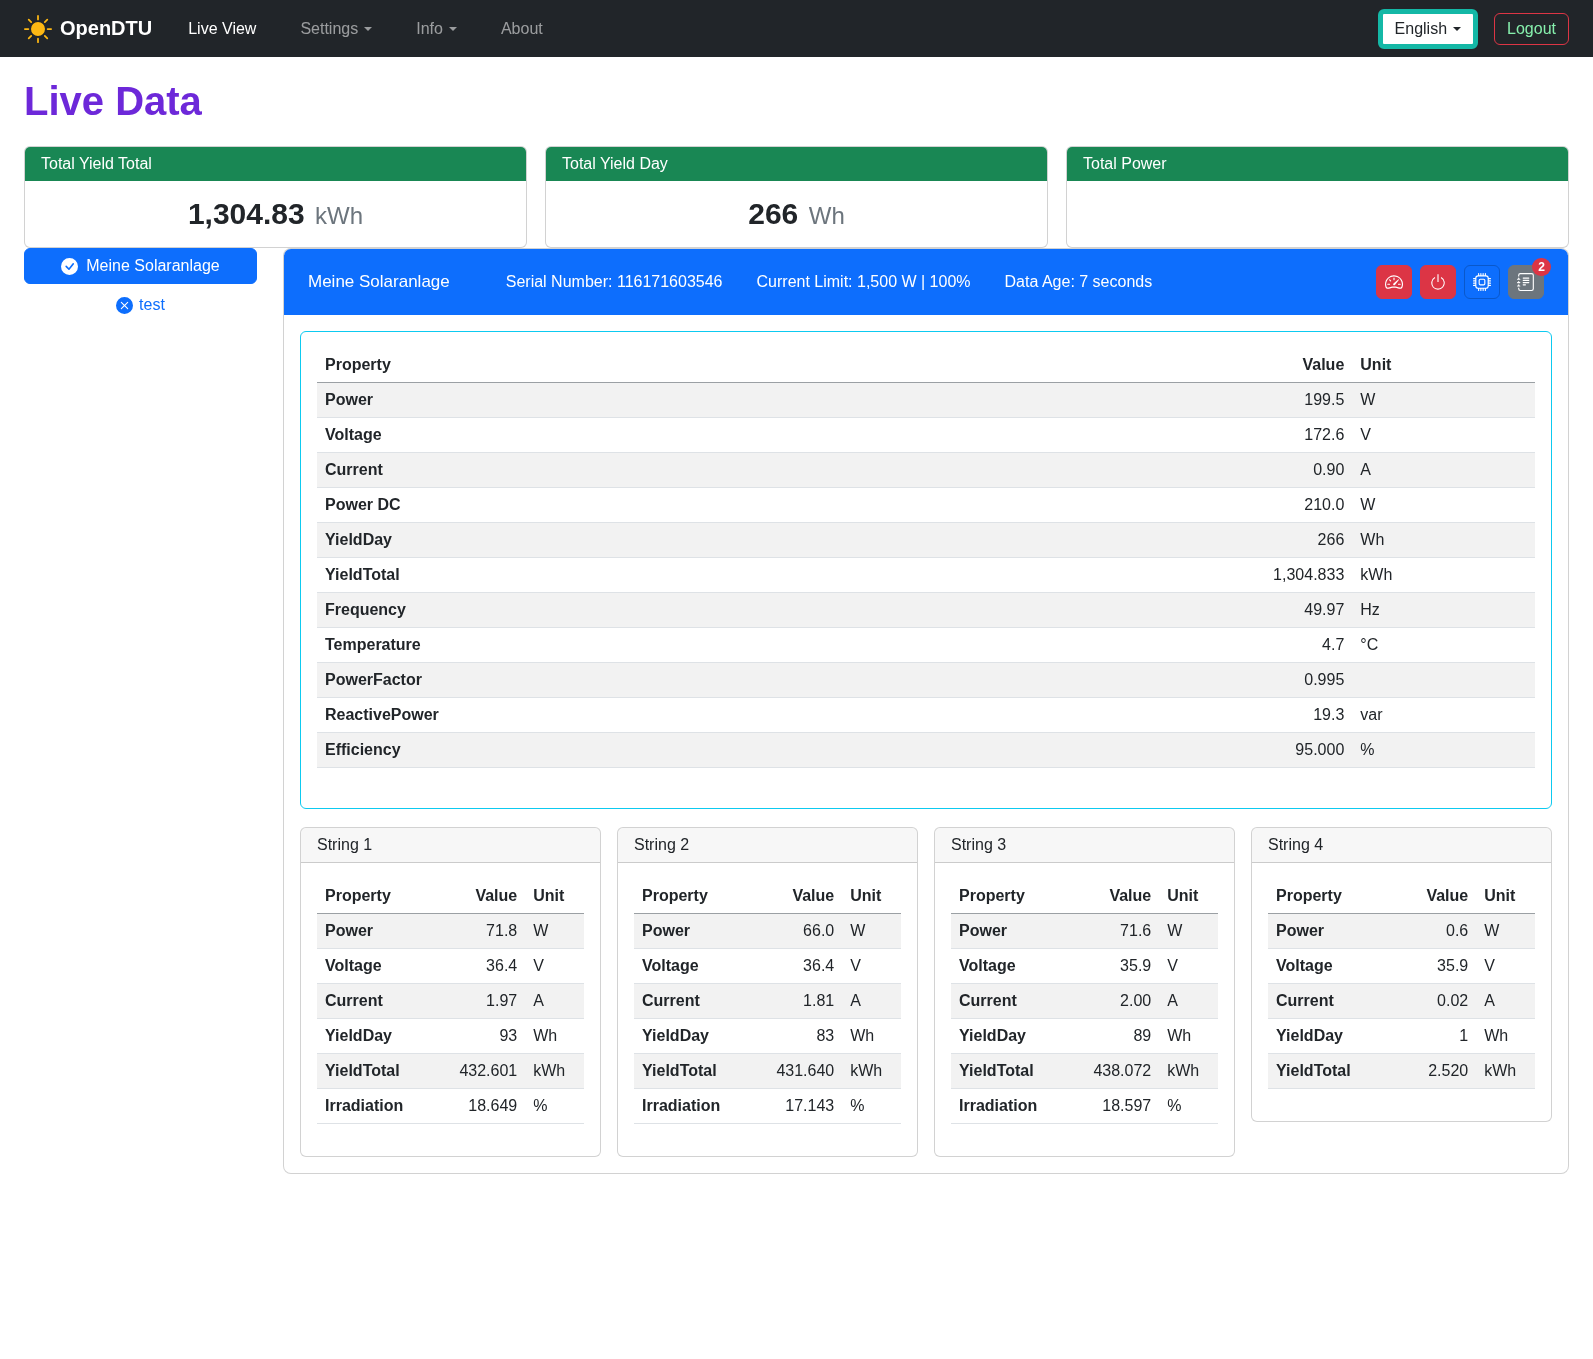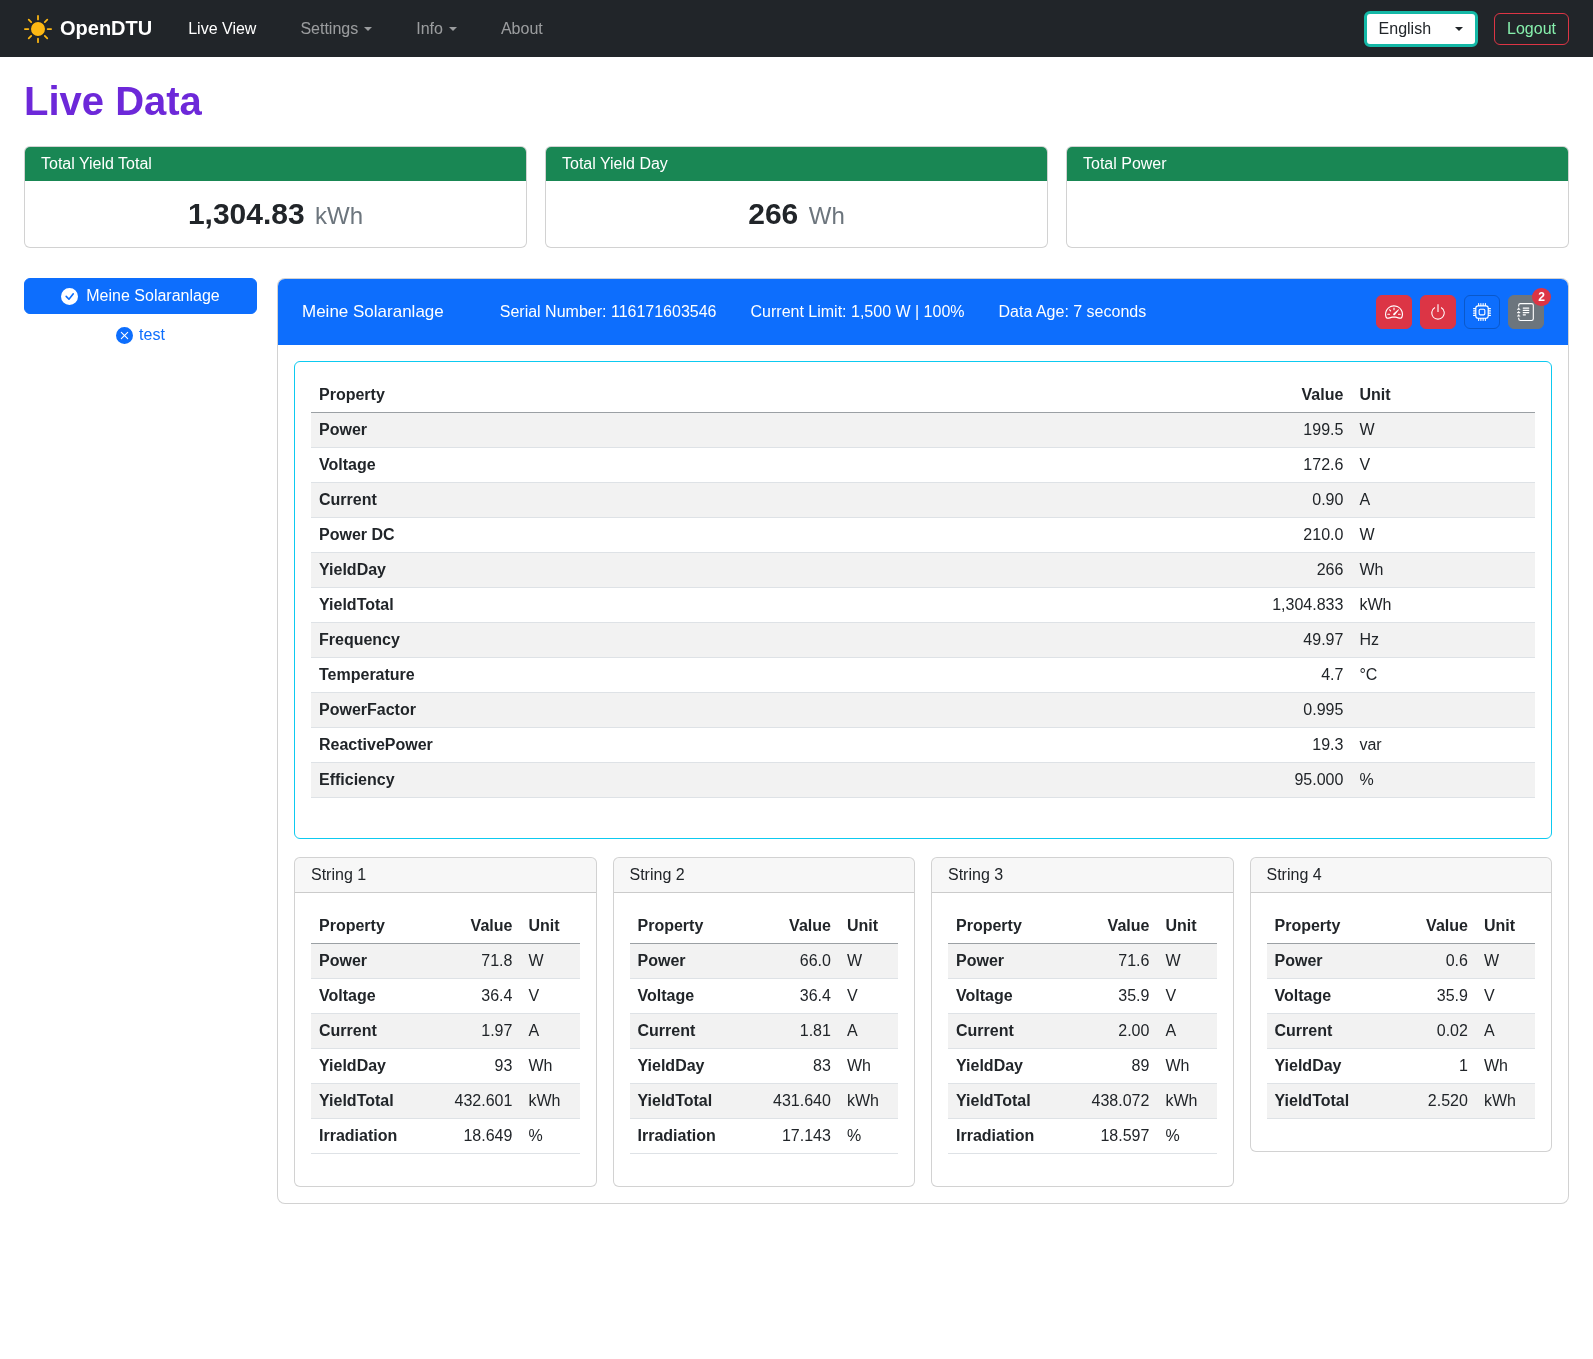--- a/index.html
+++ b/index.html
@@ -32,41 +32,41 @@
     align-items:center;
   }
   .nav-link.active { color:#ffffff; }
   .caret {
     width:0; height:0; display:inline-block; margin-left:6px;
     border-left:4px solid transparent; border-right:4px solid transparent;
     border-top:4px solid currentColor;
   }
   .nav-right { margin-left:auto; display:flex; align-items:center; gap:16px; }
   .lang-select {
-    background:#ffffff; color:#212529; border:3px solid #14b8a6;
-    border-radius:6px; padding:6px 12px; display:flex; align-items:center; gap:18px;
+    background:#ffffff; color:#212529; border:5px solid #14b8a6;
+    border-radius:6px; padding:6px 12px; display:flex; align-items:center; 
     cursor:pointer; font-size:16px;
   }
   .logout-btn {
     background:transparent; color:#86efac; border:1px solid #dc3545;
     border-radius:6px; padding:6px 12px; font-size:16px; cursor:pointer;
     font-family:"Liberation Sans", sans-serif;
   }
   
   .page { padding:8px 24px 24px 24px; }
   h1.page-title { font-size:40px; font-weight:700; margin:14px 0 22px 0; color:#6d28d9; }
   
-  .summary { display:grid; grid-template-columns:repeat(3, 1fr); gap:18px; margin-bottom:30px; }
+  .summary { display:grid; grid-template-columns:repeat(3, 1fr); gap:18px; }
   .card { border:1px solid rgba(0,0,0,.175); border-radius:6px; background:#fff; overflow:hidden; }
   .card-header-green { background:#198754; color:#fff; padding:8px 16px; font-size:16px; }
   .summary-body { padding:16px; text-align:center; }
   .summary-value { font-size:30px; font-weight:700; color:#212529; }
   .summary-unit { font-size:24px; color:#6c757d; margin-left:6px; }
   
-  .content-row { display:flex; gap:20px; align-items:flex-start; }
+  .content-row { display:flex; gap:26px; align-items:flex-start; }
   .sidebar { width:233px; flex:0 0 233px; }
   .inv-btn {
     width:100%; background:#0d6efd; color:#fff; border:1px solid #0d6efd;
     border-radius:6px; padding:8px 12px; font-size:16px; cursor:pointer;
     display:flex; align-items:center; justify-content:center; gap:8px;
     font-family:"Liberation Sans", sans-serif;
   }
   .inv-link {
     margin-top:12px; color:#0d6efd; display:flex; align-items:center;
     justify-content:center; gap:6px; cursor:pointer; font-size:16px;

